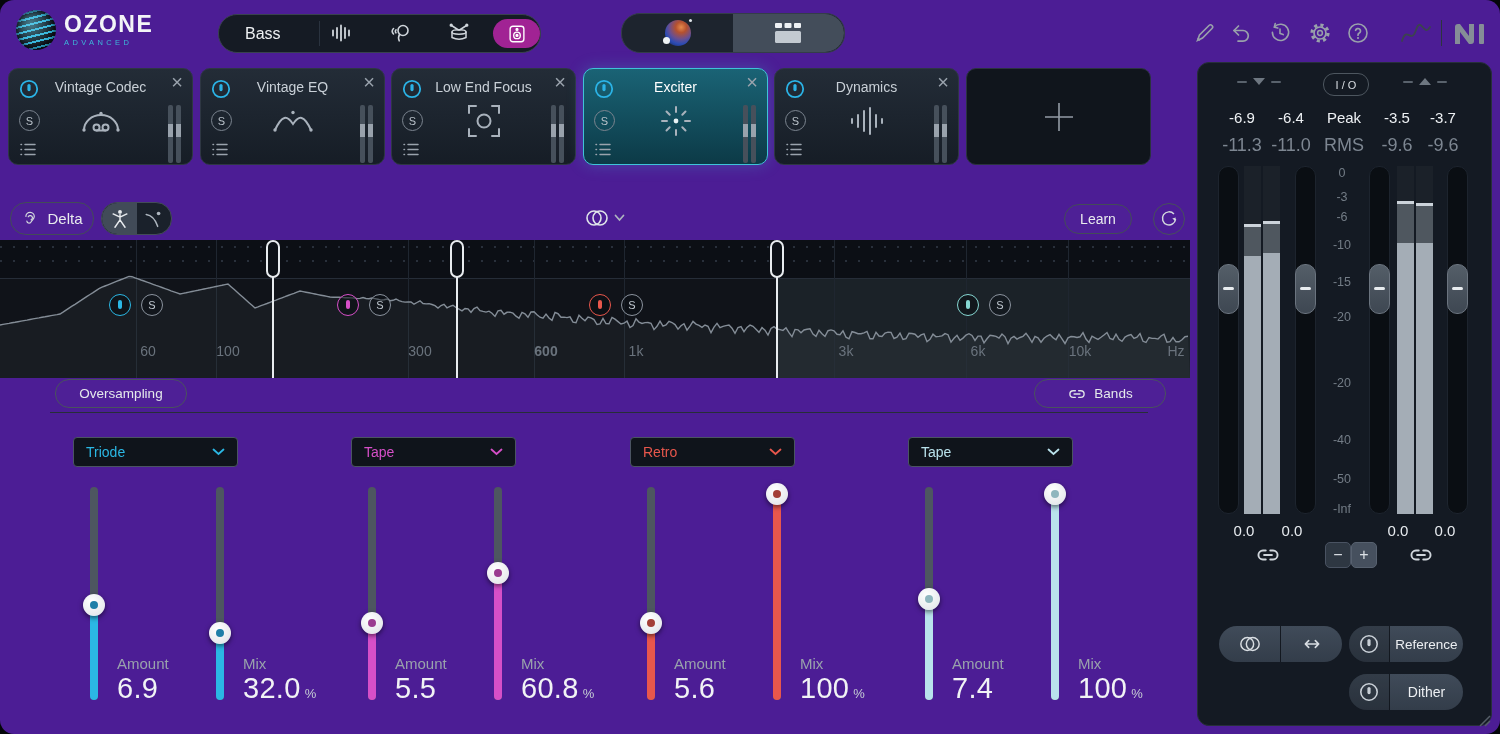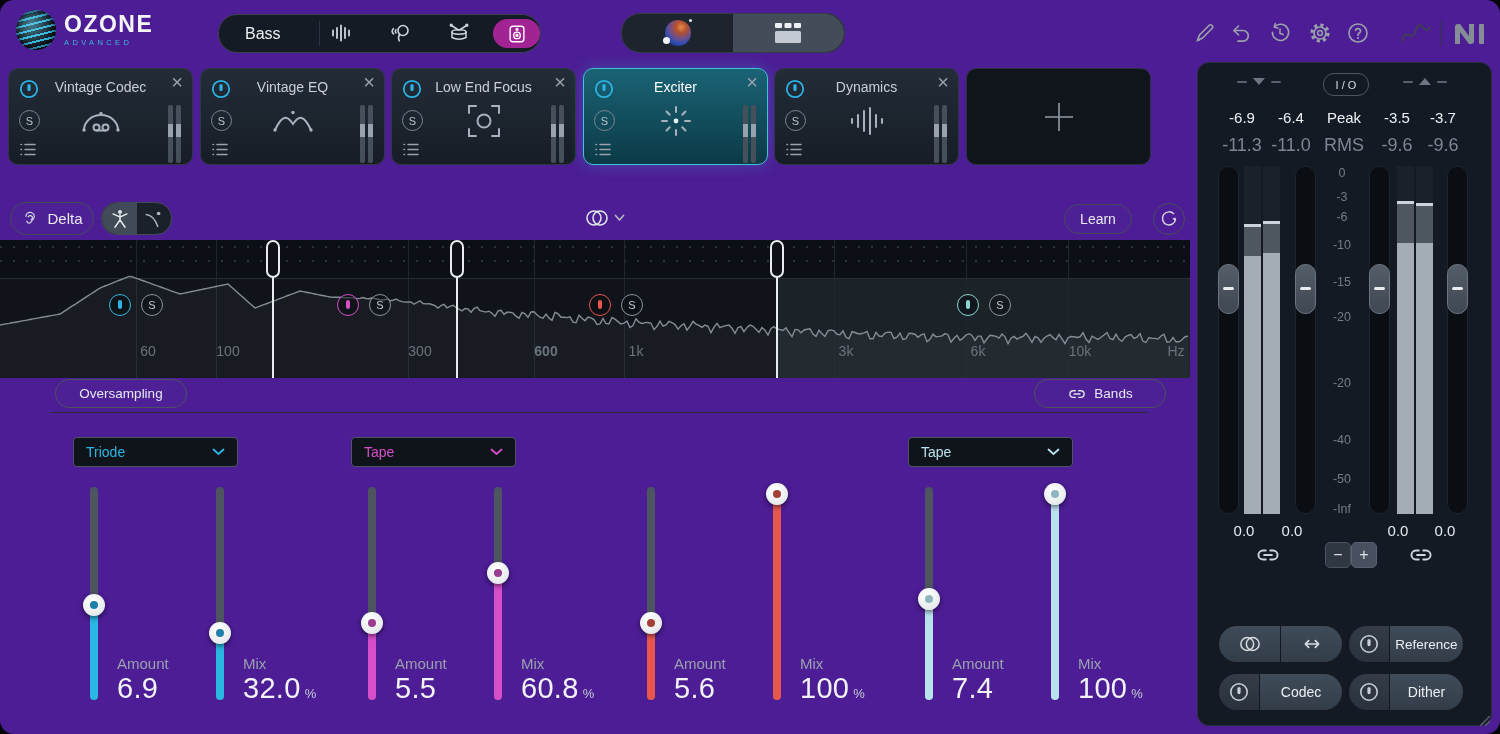--- a/index.html
+++ b/index.html
@@ -446,20 +446,26 @@
           <div class="vdot" style="background: rgb(154, 60, 144);"></div>
         </div>
     </div>
     <div class="abs pl" style="left:44px;top:230px;">Amount</div>
     <div class="abs pv" style="left:44px;top:247px;"><span>5.5</span></div>
     <div class="abs pl" style="left:170px;top:230px;">Mix</div>
     <div class="abs pv" style="left:170px;top:247px;"><span>60.8</span><span class="unit">%</span></div>
   </div>
 
   <div class="abs band" style="left:630px;">
+    <div class="abs dd" style="left:0;top:12px;">
+      <span class="dd-label" style="color: rgb(232, 87, 76);">Retro</span>
+      <svg width="13" height="8" viewBox="0 0 13 8" fill="none" stroke-width="1.8" stroke-linecap="round">
+          <polyline points="1.5,1.5 6.5,6 11.5,1.5" stroke="#e8574c"></polyline>
+        </svg>
+    </div>
     <div class="abs vslider" style="left:10px;top:62px;">
       <div class="vtrack"></div>
         <div class="vfill" style="top: 135.7px; height: 77.3px; background: rgb(232, 87, 76);"></div>
       <div class="vhandle" style="top: 124.7px;">
           <div class="vdot" style="background: rgb(163, 63, 55);"></div>
         </div>
     </div>
     <div class="abs vslider" style="left:136px;top:62px;">
       <div class="vtrack"></div>
         <div class="vfill" style="top: 7px; height: 206px; background: rgb(232, 87, 76);"></div>
@@ -607,30 +613,20 @@
       <div class="bb-cell pcell" style="width:40px;">
         <svg width="20" height="20" viewBox="0 0 20 20">
             <circle cx="10" cy="10" r="8.2" stroke="#c8cfd6" stroke-width="1.6" fill="none"></circle>
             <rect x="8.4" y="5" width="3.2" height="7.2" rx="1.6" fill="#c8cfd6"></rect>
           </svg>
       </div>
       <div class="bb-div"></div>
       <div class="bb-cell" style="flex:1;font-size:13.5px;">Reference</div>
     </div>
 
-    <div class="bigbtn" style="left:21px;top:611px;width:123px;height:36px;">
-      <div class="bb-cell pcell" style="width:40px;">
-        <svg width="20" height="20" viewBox="0 0 20 20">
-            <circle cx="10" cy="10" r="8.2" stroke="#c8cfd6" stroke-width="1.6" fill="none"></circle>
-            <rect x="8.4" y="5" width="3.2" height="7.2" rx="1.6" fill="#c8cfd6"></rect>
-          </svg>
-      </div>
-      <div class="bb-div"></div>
-      <div class="bb-cell" style="flex:1;font-size:14px;">Codec</div>
-    </div>
     <div class="bigbtn" style="left:151px;top:611px;width:114px;height:36px;">
       <div class="bb-cell pcell" style="width:40px;">
         <svg width="20" height="20" viewBox="0 0 20 20">
             <circle cx="10" cy="10" r="8.2" stroke="#c8cfd6" stroke-width="1.6" fill="none"></circle>
             <rect x="8.4" y="5" width="3.2" height="7.2" rx="1.6" fill="#c8cfd6"></rect>
           </svg>
       </div>
       <div class="bb-div"></div>
       <div class="bb-cell" style="flex:1;font-size:14px;">Dither</div>
     </div>

